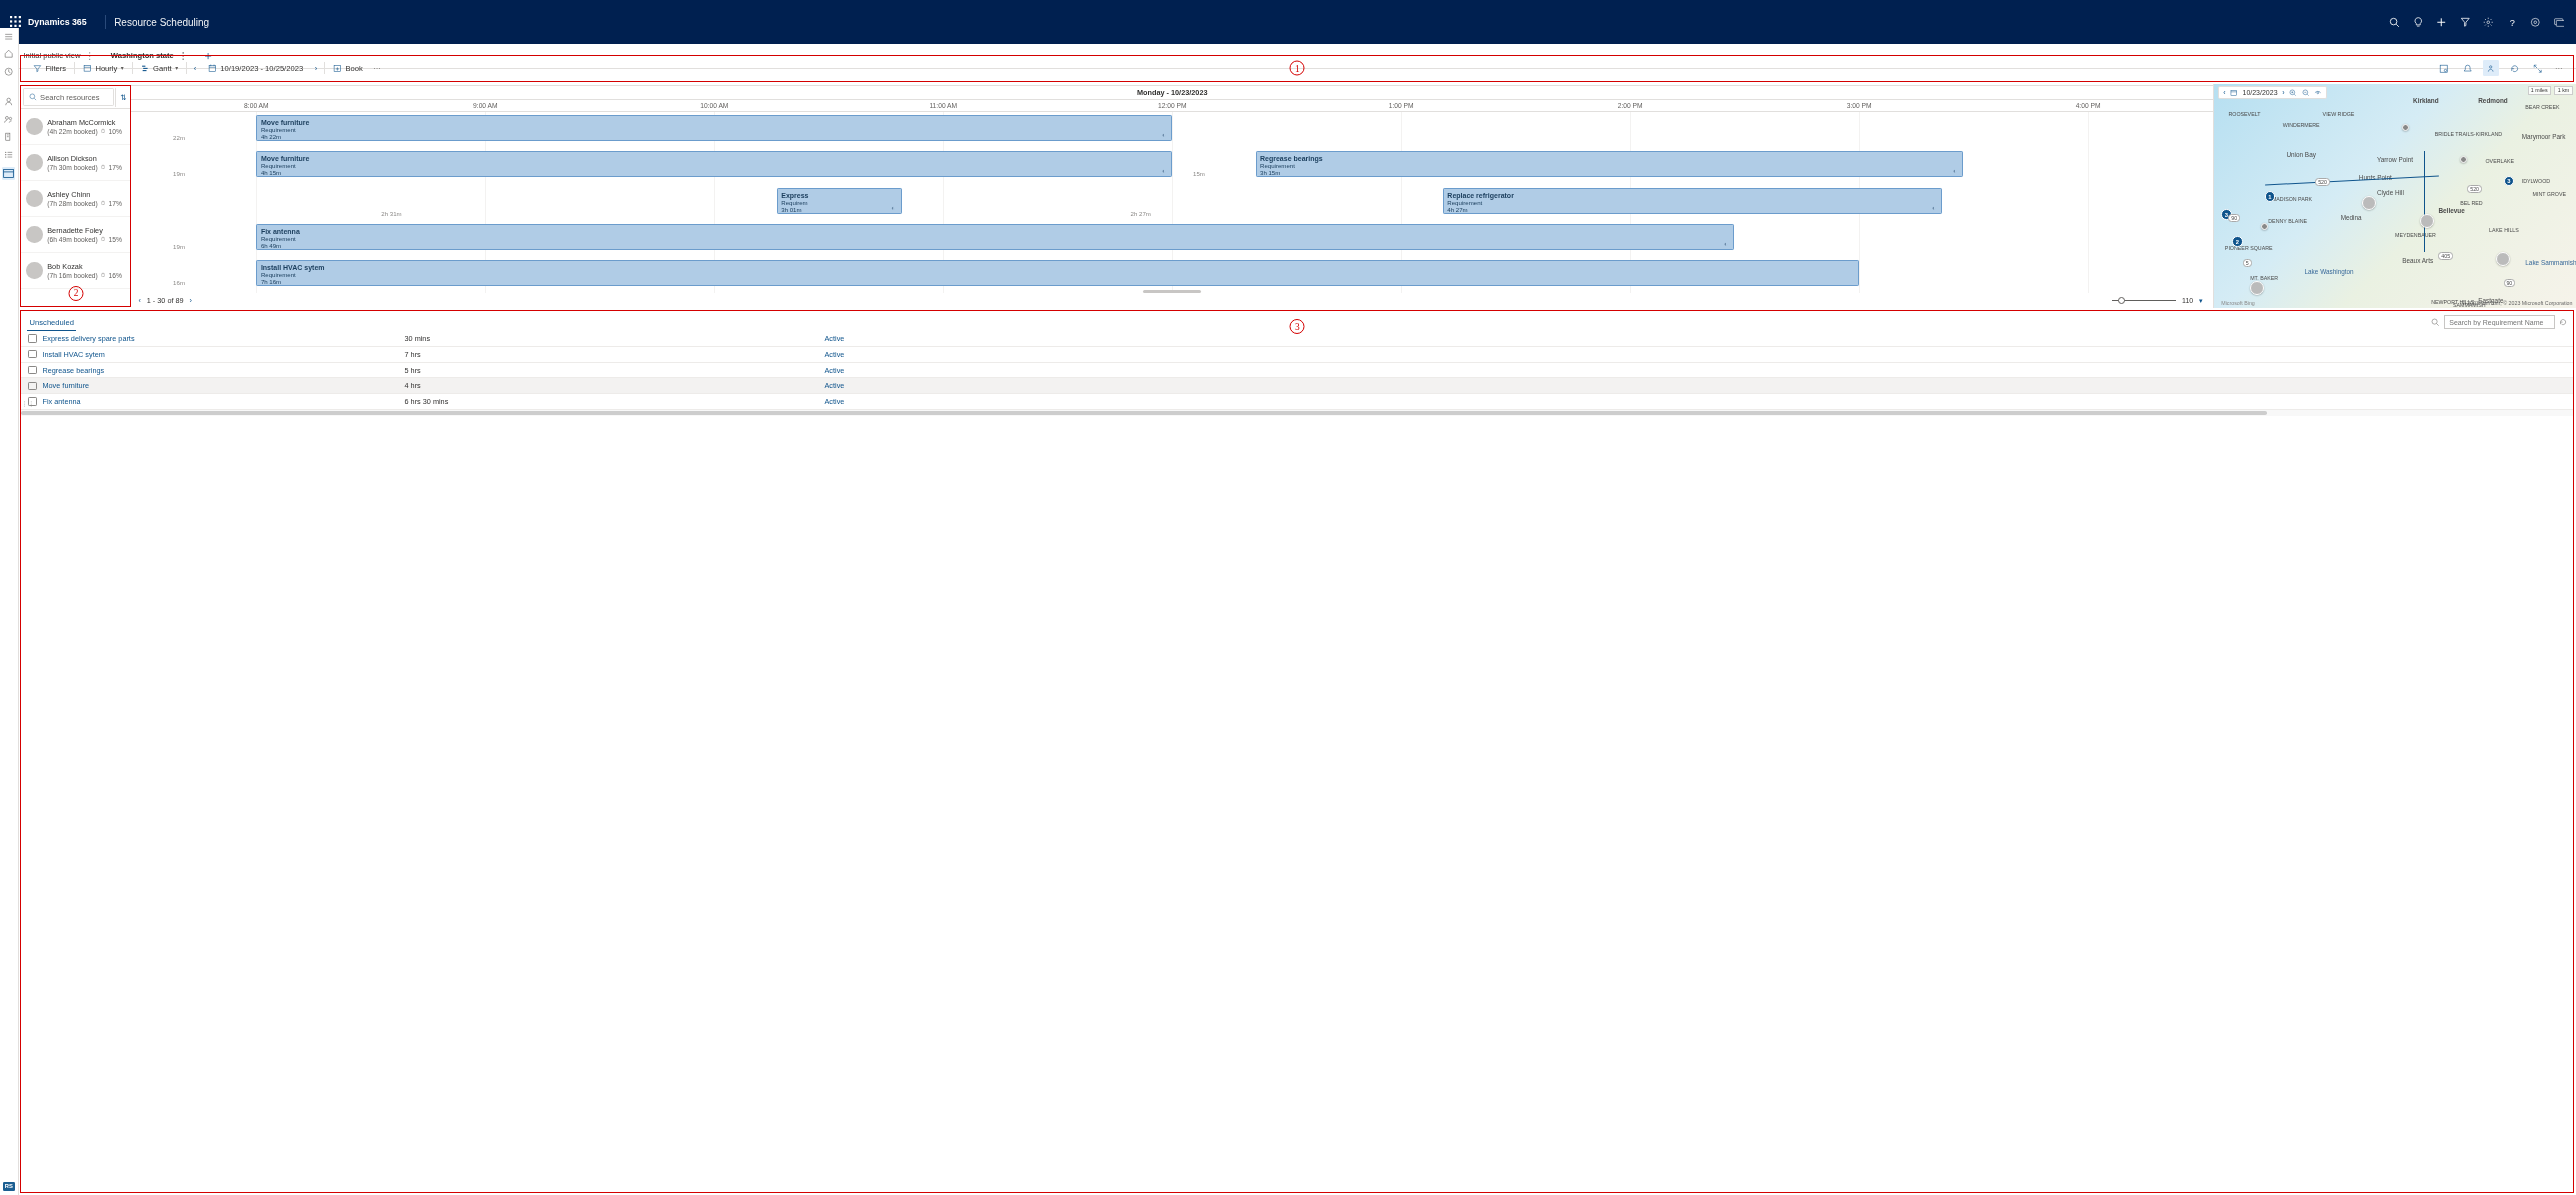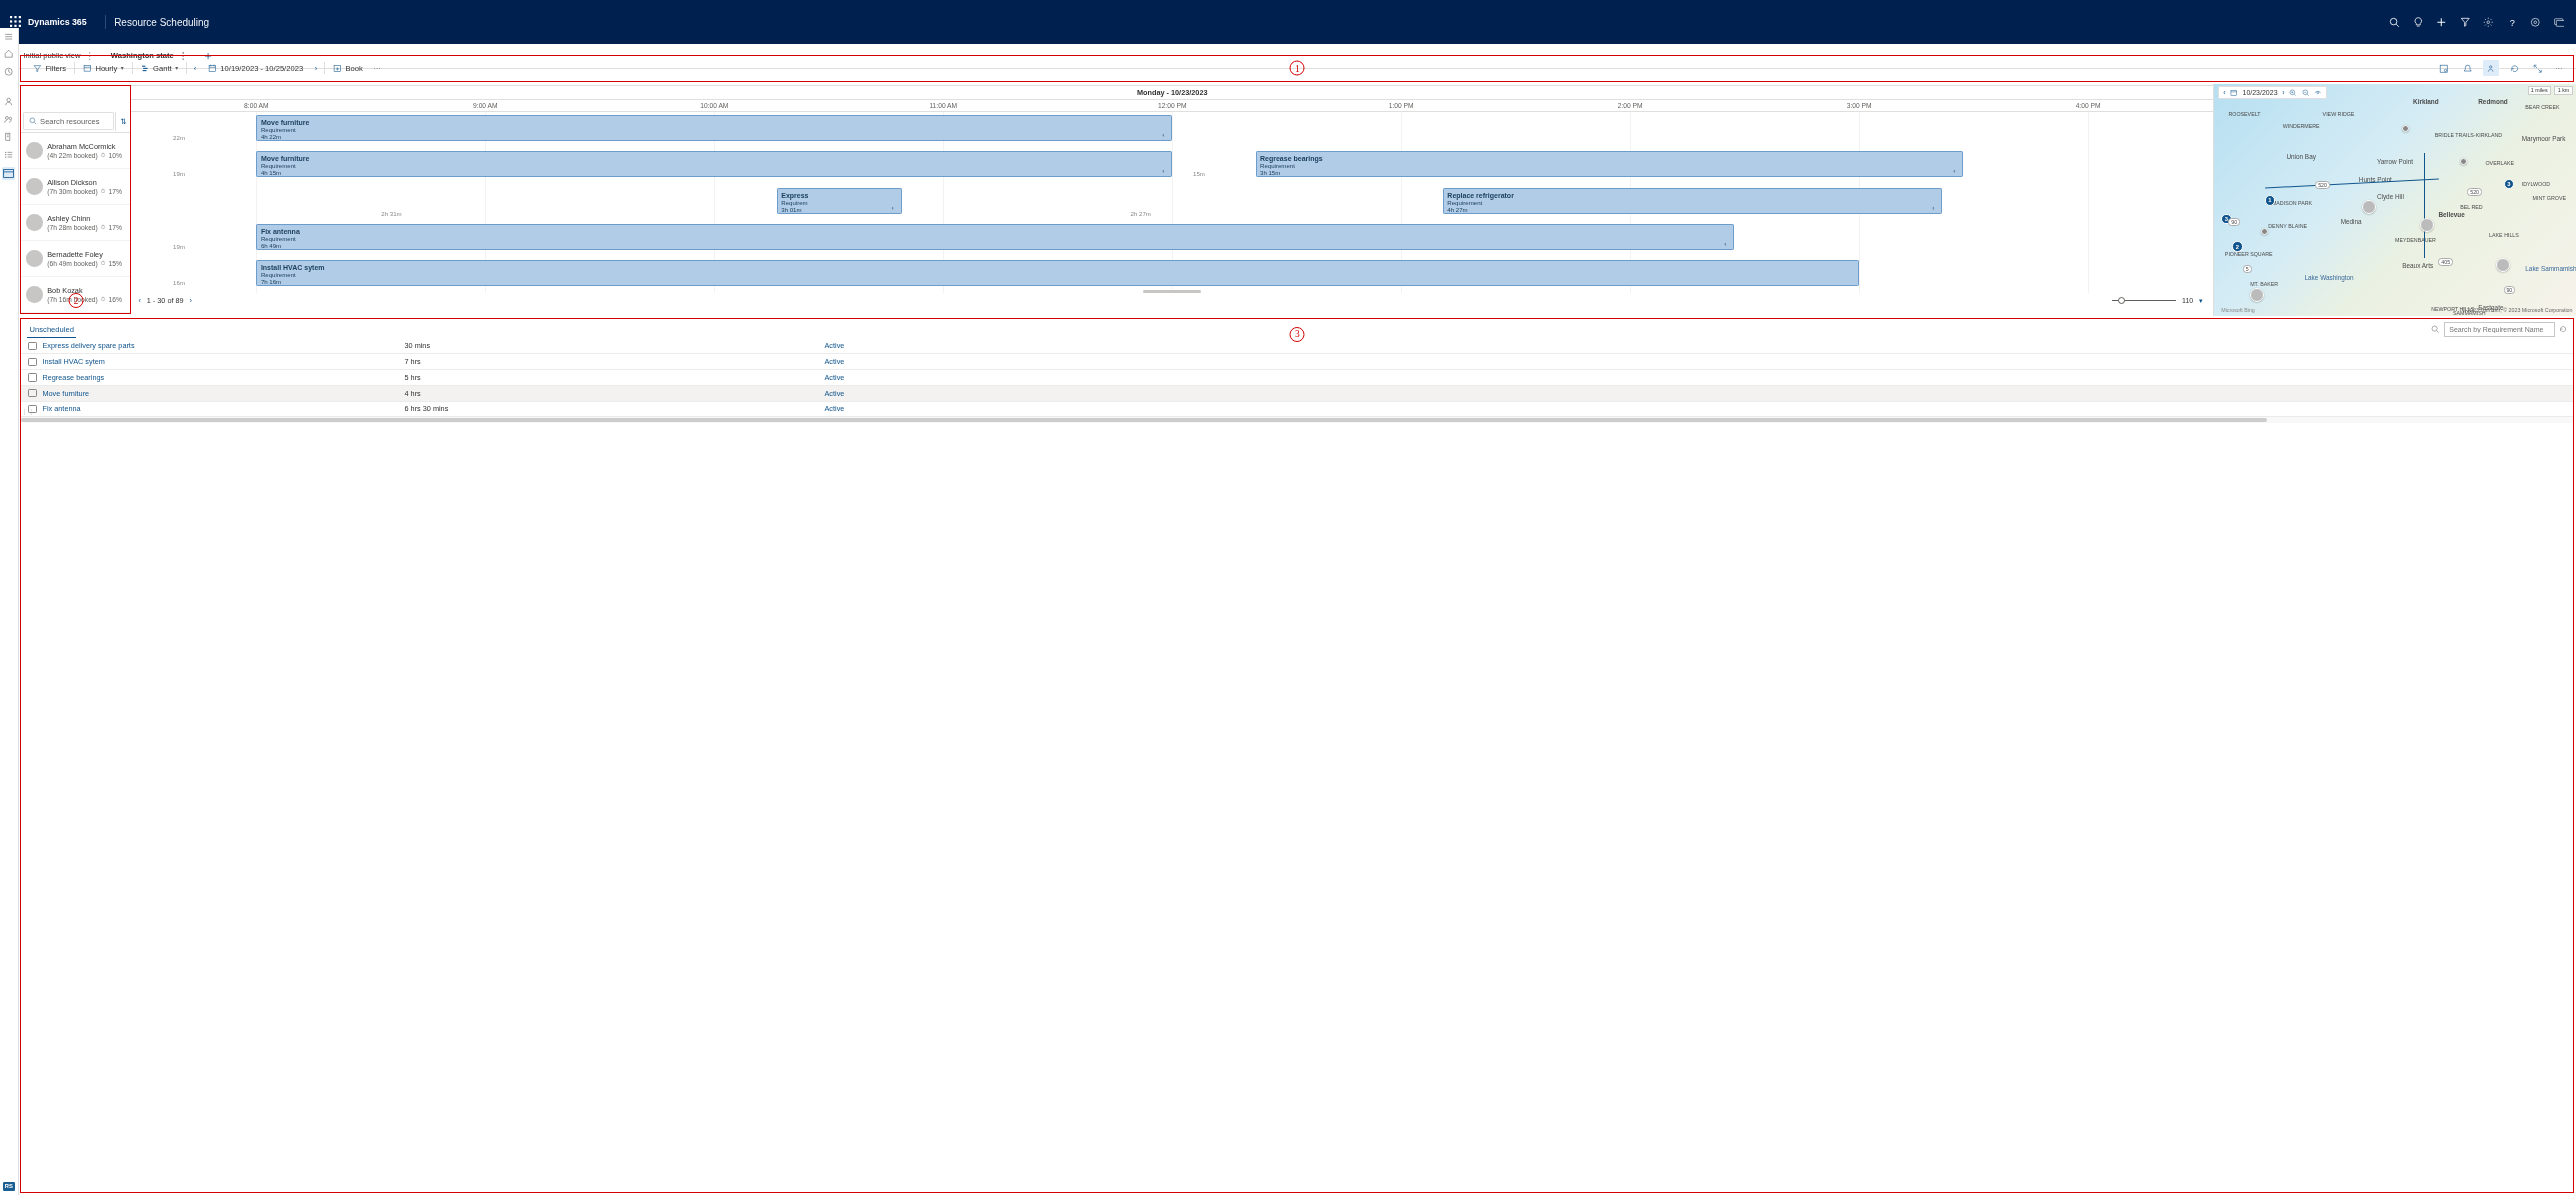--- a/index.html
+++ b/index.html
@@ -32,21 +32,21 @@
   .tb .rspace svg { width:9.4px; height:9.4px; color:#0f548c;}
   .tb .rspace .rbtn { padding:3.5px; border-radius:1.2px;}
   .tb .rspace .rbtn.sel { background:#deecf9;}
   .circ-num { position:absolute; width:15px; height:15px; border:1.2px solid #d40000; border-radius:50%; color:#d40000; font-size:9.4px; font-weight:400; display:flex; align-items:center; justify-content:center; font-family:serif;}
   .tb .circ-num { left:50%; top:50%; transform:translate(-50%,-50%);}
   .dots-more { letter-spacing:1.2px; color:#605e5c; padding:0 2.3px;}
 
   .mid { flex:0 0 auto; display:flex; position:relative;}
   
   .res-panel { width:111px; border:1.2px solid #d40000; margin:1.8px 0 1.8px 1.8px; position:relative; display:flex; flex-direction:column;}
-  .res-search { display:flex; align-items:center; border-bottom:0.6px solid #e1dfdd;margin-top:24px;}
+  .res-search { display:flex; align-items:center; border-bottom:0.6px solid #e1dfdd;}
   .res-search .sb { flex:1; display:flex; align-items:center; gap:3.5px; padding:3.5px 4.7px; border:0.6px solid #e1dfdd; margin:1.8px; border-radius:1.2px; color:#605e5c;}
   .res-search .sort { width:15px; display:flex; align-items:center; justify-content:center; border-left:0.6px solid #e1dfdd; height:18.7px; color:#0f548c;}
   .res-list { flex:1; overflow:hidden;}
   .res-row { display:flex; align-items:center; padding:4.1px 4.7px; border-bottom:0.6px solid #f3f2f1; gap:4.7px; height:36px;}
   .res-row .av { width:16.4px; height:16.4px; border-radius:50%; background:#c8c6c4; flex:none;}
   .res-row .rn { font-size:7.3px; color:#323130; line-height:1.4;}
   .res-row .rs { font-size:6.7px; color:#605e5c;}
   .res-row .lock { font-size:5.8px; color:#8a8886; display:inline-block; vertical-align:middle; margin:0 1.2px;}
   .res-panel .circ-num { left:50%; bottom:4.7px; transform:translateX(-50%);}
 

